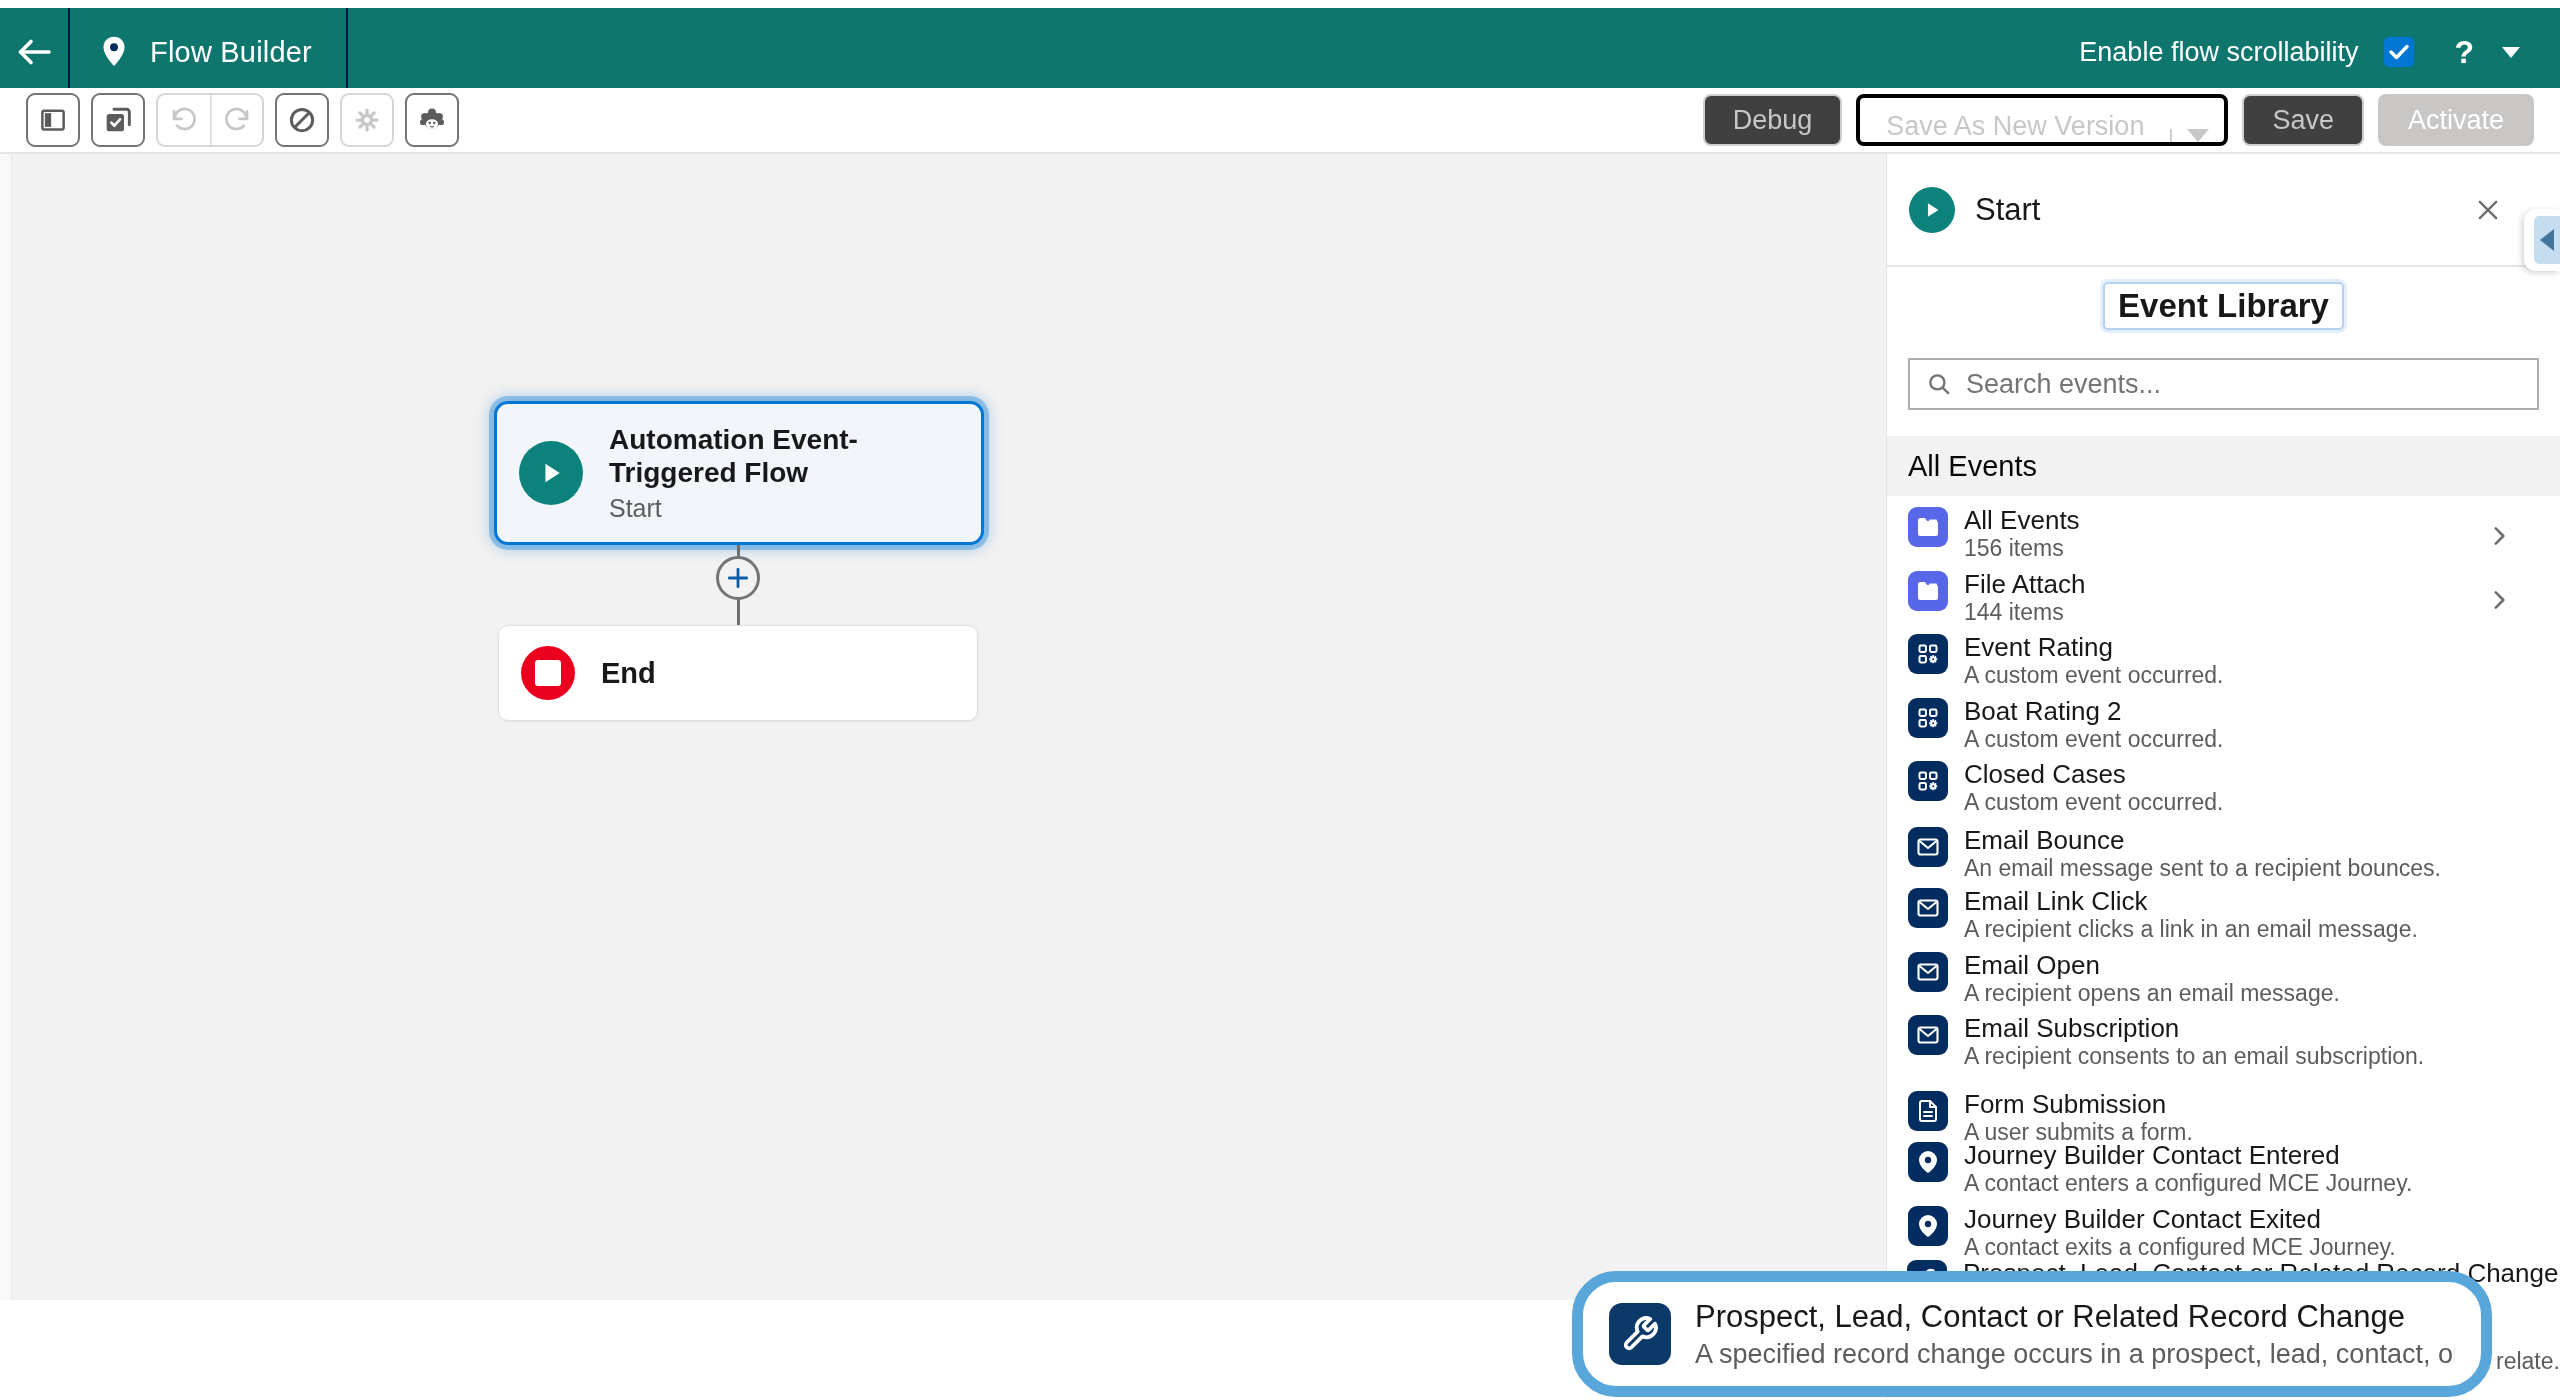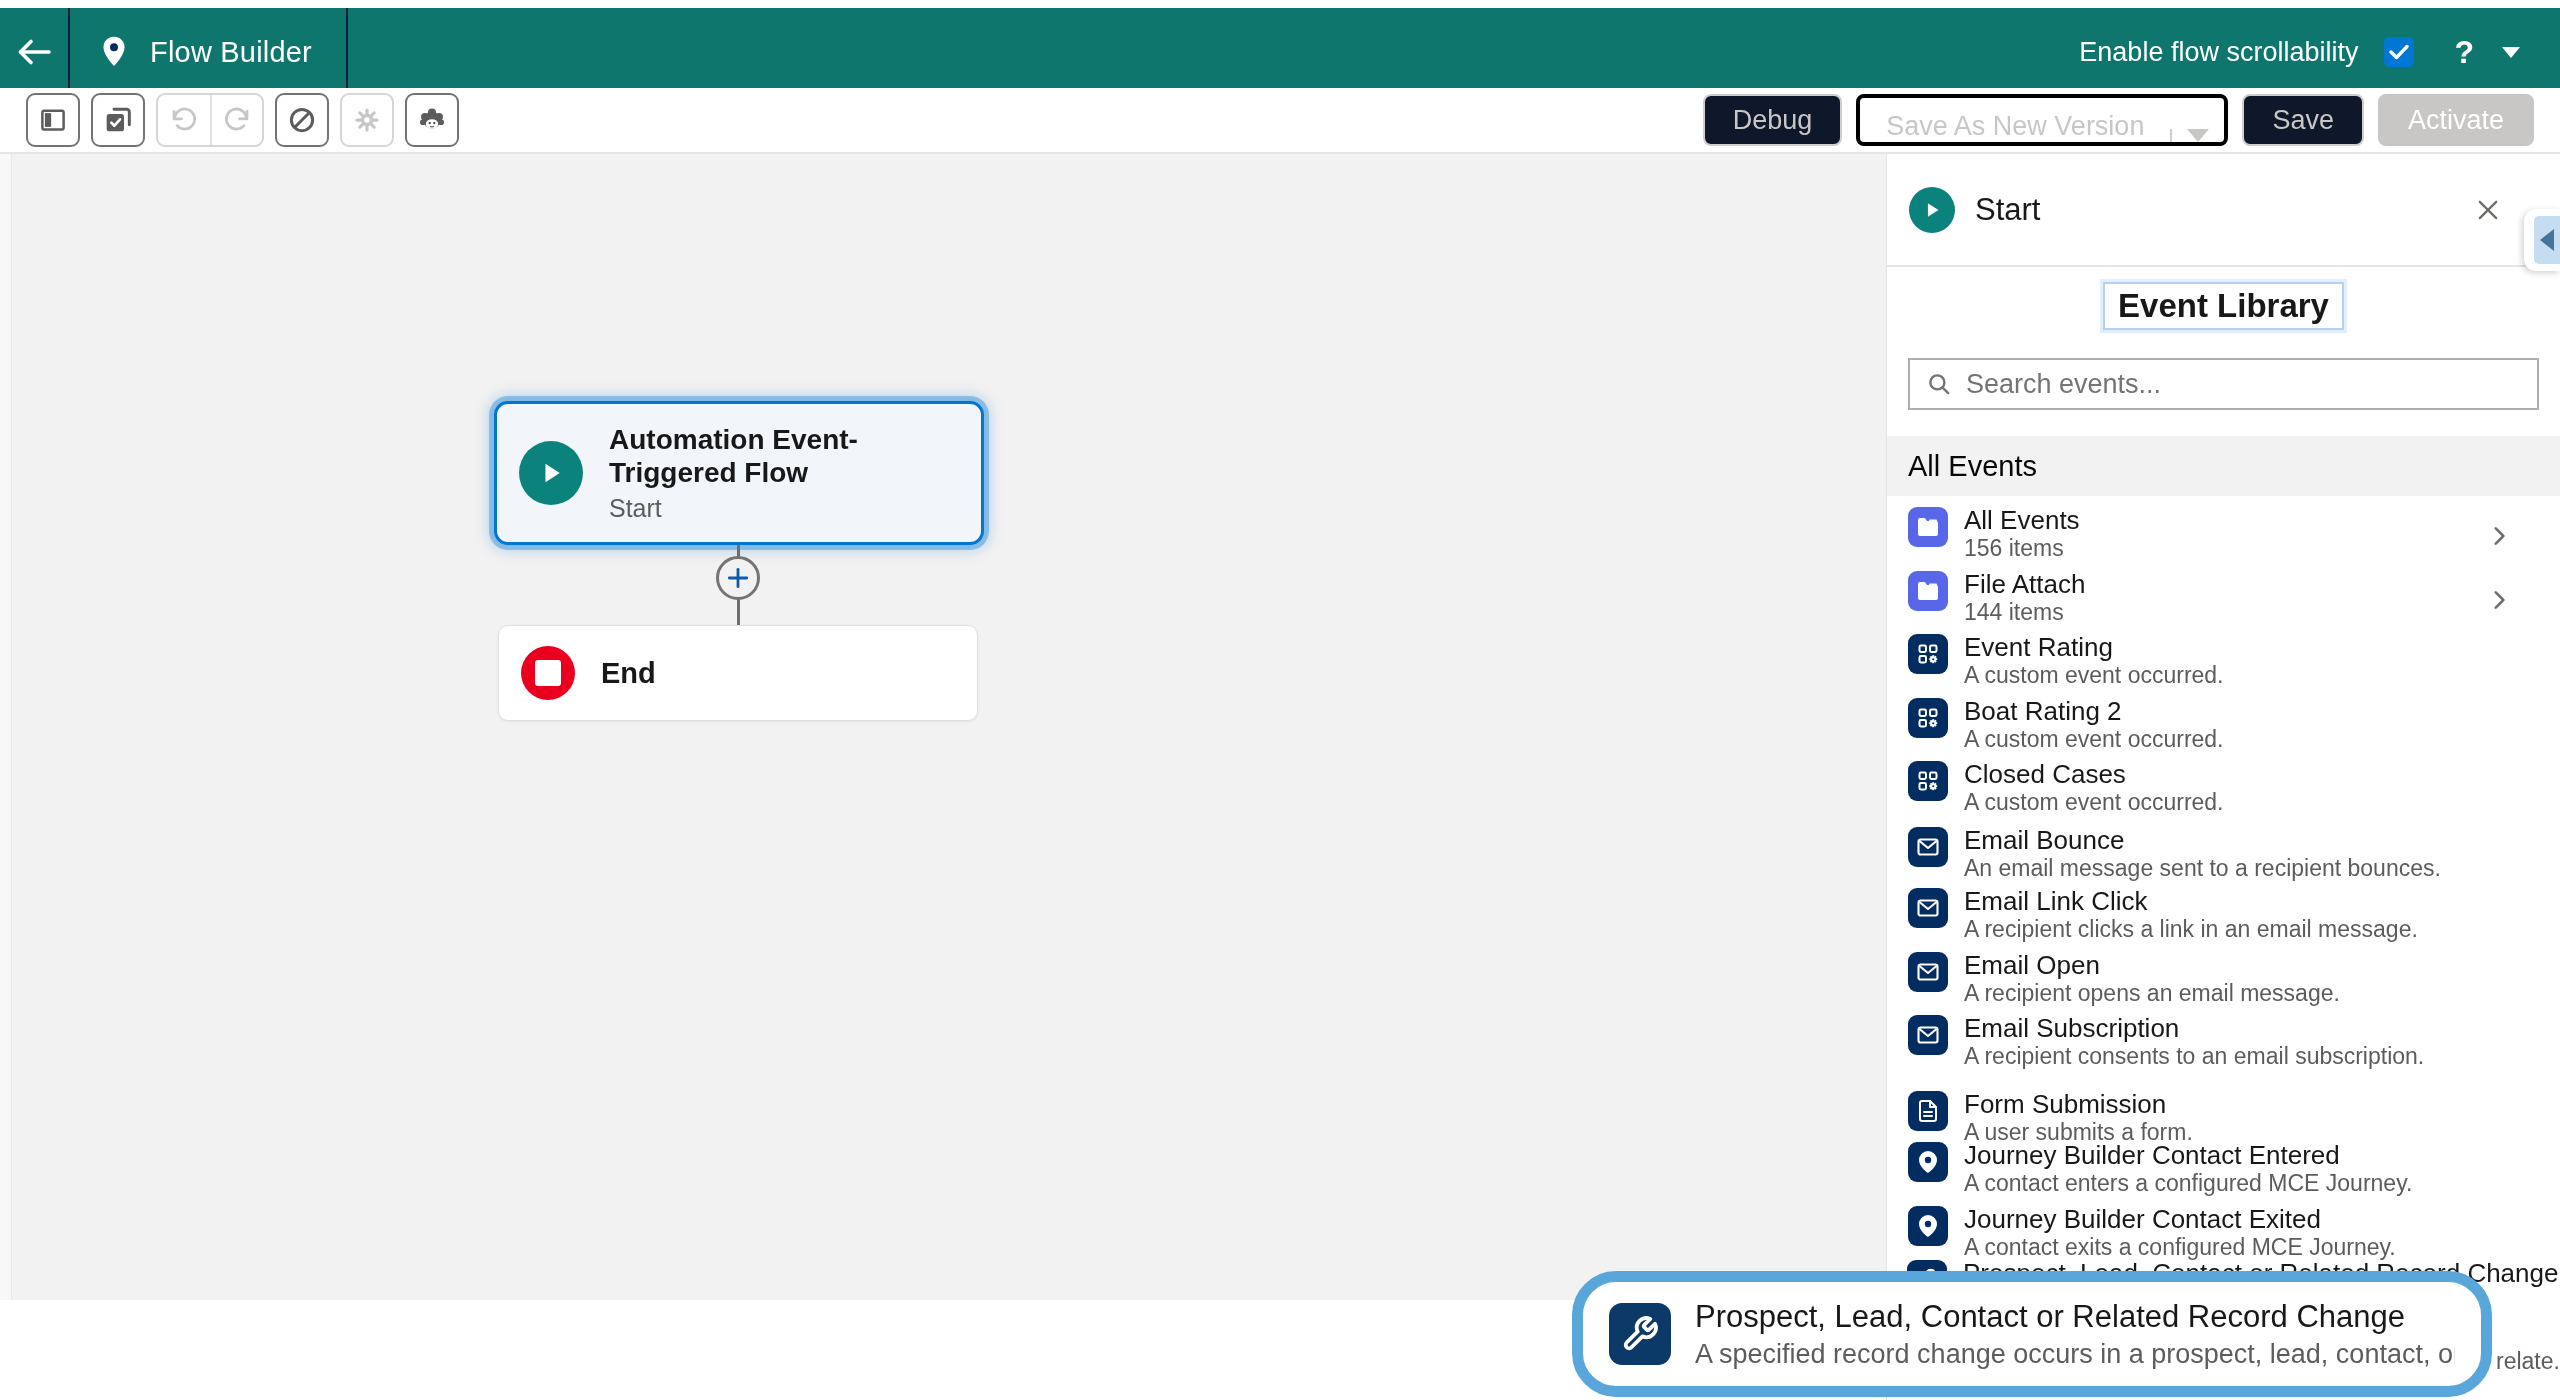--- a/index.html
+++ b/index.html
@@ -19,21 +19,21 @@
 
   
   .toolbar { position:absolute; left:0; top:88px; width:2560px; height:66px; background:#fff; border-bottom:2px solid #e5e5e5; display:flex; align-items:center; padding:0 26px; }
   .tb-left { display:flex; align-items:center; gap:11px; }
   .tb-btn { width:54px; height:54px; border:2px solid #747474; border-radius:9px; background:#fff; display:flex; align-items:center; justify-content:center; cursor:pointer; }
   .tb-btn.disabled { border-color:#d8d6d4; cursor:default; }
   .tb-group { display:flex; border:2px solid #d8d6d4; border-radius:9px; overflow:hidden; }
   .tb-group .cell { width:52px; height:50px; display:flex; align-items:center; justify-content:center; cursor:default; }
   .tb-group .cell + .cell { border-left:2px solid #e3e1df; }
   .tb-right { margin-left:auto; display:flex; align-items:center; gap:14px; }
-  .act-btn { height:52px; border:2px solid #d0cecc; border-radius:8px; background:#0f172a; color:#c9c7c5; font-size:27px; display:flex; align-items:center; justify-content:center; padding:0 28px; cursor:default; font-family:"Liberation Sans",sans-serif; }
+  .act-btn { height:52px; border:2px solid #d0cecc; border-radius:8px; background:#404040; color:#c9c7c5; font-size:27px; display:flex; align-items:center; justify-content:center; padding:0 28px; cursor:default; font-family:"Liberation Sans",sans-serif; }
   .act-split { display:flex; align-items:flex-end; height:52px; border:4px solid #000000; border-radius:8px; overflow:hidden; color:#c9c7c5; }
   .act-split .lbl { display:flex; align-items:center; padding:0 26px; font-size:27px; }
   .act-split .caret-cell { width:54px; border-left:2px solid #d0cecc; display:flex; align-items:center; justify-content:center; }
   .dn-caret { width:0; height:0; border-left:11px solid transparent; border-right:11px solid transparent; border-top:13px solid #c9c7c5; }
   .act-btn.primary { background:#c9c7c5; border-color:#c9c7c5; color:#fff; }
 
   
   .canvas { position:absolute; left:0; top:154px; width:1886px; height:1146px; background:#f3f2f2; }
   .canvas-gutter { position:absolute; left:0; top:0; width:12px; height:100%; background:#f8f8f8; border-right:1px solid #e8e8e8; }
 
@@ -56,21 +56,21 @@
   .panel-header { position:absolute; left:0; top:0; width:100%; height:113px; display:flex; align-items:center; padding:0 22px; gap:20px; border-bottom:2px solid #e5e5e5; }
   .ph-icon { width:46px; height:46px; border-radius:50%; background:#0b827c; display:flex; align-items:center; justify-content:center; }
   .ph-title { font-size:31px; color:#181818; }
   .ph-close { margin-left:auto; margin-right:36px; cursor:pointer; display:flex; }
 
   .collapse-tab { position:absolute; right:0; top:55px; width:36px; height:62px; background:#fff; border-radius:12px 0 0 12px; box-shadow:-2px 2px 6px rgba(0,0,0,.18); display:flex; align-items:center; justify-content:flex-end; cursor:pointer; }
   .collapse-inner { width:26px; height:48px; background:#c6dcf1; border-radius:5px 0 0 5px; display:flex; align-items:center; justify-content:center; }
   .collapse-arrow { width:0; height:0; border-top:11px solid transparent; border-bottom:11px solid transparent; border-right:14px solid #44749c; }
 
   .el-heading-wrap { position:absolute; left:0; top:128px; width:100%; display:flex; justify-content:center; }
-  .el-heading { font-size:33px; font-weight:700; color:#181818; border:2px solid #b6d1ef; box-shadow:0 0 0 3px #e3eefb; border-radius:0; padding:3px 13px; background:#fff; }
+  .el-heading { font-size:33px; font-weight:700; color:#181818; border:2px solid #b6d1ef; box-shadow:0 0 0 3px #e3eefb; border-radius:5px; padding:3px 13px; background:#fff; }
 
   .search-wrap { position:absolute; left:21px; top:204px; width:631px; height:52px; border:2px solid #aeaeae; border-radius:0; display:flex; align-items:center; padding:0 16px; gap:14px; background:#fff; }
   .search-ph { font-size:27px; color:#747474; }
 
   .section-band { position:absolute; left:0; top:282px; width:100%; height:60px; background:#f3f2f2; display:flex; align-items:center; padding:0 21px; }
   .section-title { font-size:29px; color:#080707; }
 
   .event-list { position:absolute; left:0; top:342px; width:100%; }
   .event-row { position:absolute; left:21px; width:632px; height:62px; display:flex; align-items:flex-start; gap:16px; cursor:pointer; }
   .ev-icon { width:40px; height:40px; border-radius:9px; flex:0 0 40px; display:flex; align-items:center; justify-content:center; margin-top:2px; }

